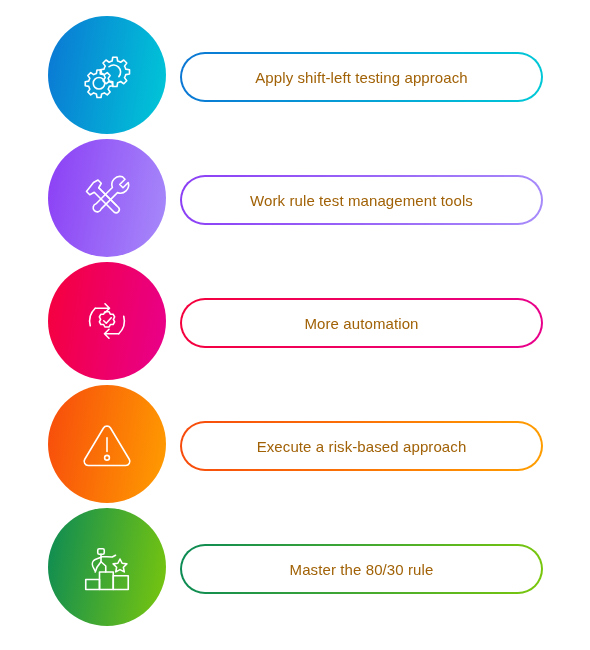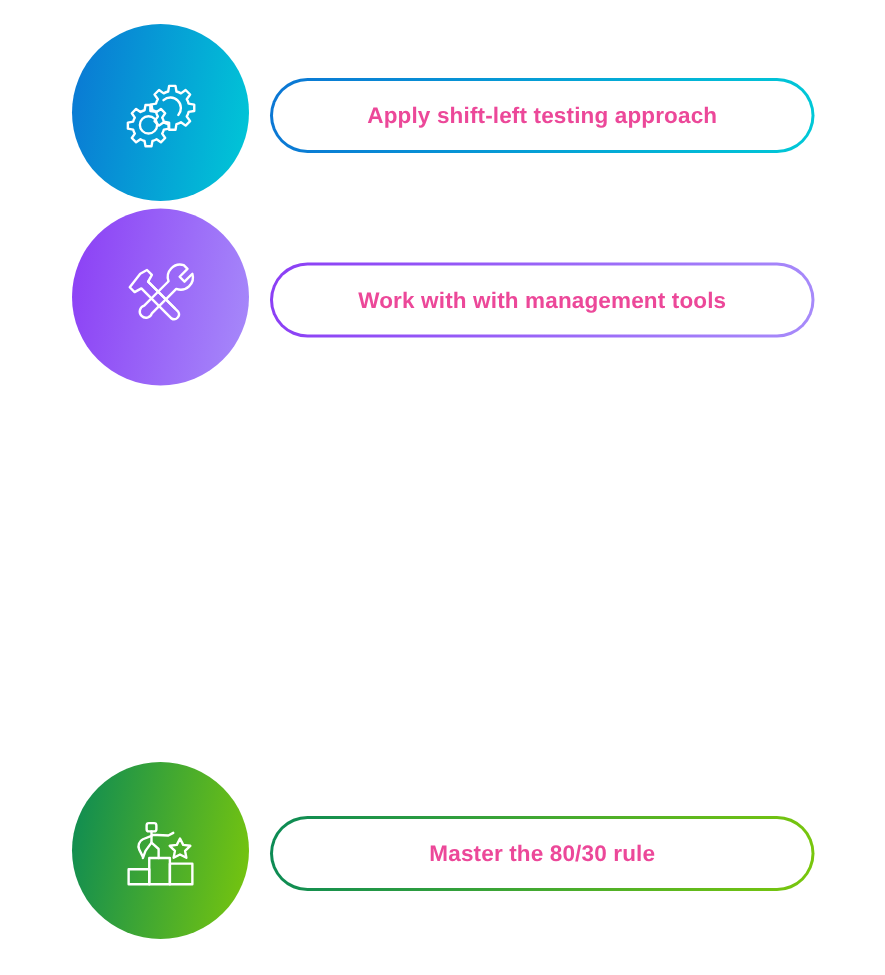--- a/index.html
+++ b/index.html
@@ -78,22 +78,22 @@
     height: 100%;
     border-radius: 23px;
     background: #ffffff;
     display: flex;
     align-items: center;
     justify-content: center;
   }
 
   .pill-label {
     font-size: 15px;
-    font-weight: 700;
-    color: #ec4899;
+    font-weight: 400;
+    color: #a16207;
     letter-spacing: 0.1px;
     line-height: 1;
     text-align: center;
     white-space: nowrap;
   }
 </style>
 </head>
 <body>
 
 <div id="infographic">
@@ -122,26 +122,61 @@
       <svg viewBox="0 0 48 48">
 
         <path d="M38.4 9.0 l-4.2 4.2 l2.6 2.6 l4.2-4.2 a6.6 6.6 0 0 1-8.6 8.1 l-13.0 13.0 a3.3 3.3 0 1 1-4.1-4.1 l13.0-13.0 a6.6 6.6 0 0 1 8.1-8.6 Z"></path>
 
         <path d="M13.2 11.6 l3.6-2.0 l2.6 2.6 l-2.0 3.6 l16.0 16.0 a2.6 2.6 0 0 1-3.6 3.6 l-16.0-16.0 l-3.6 2.0 l-2.6-2.6 Z"></path>
         <line x1="17.4" y1="15.8" x2="31.6" y2="30.0"></line>
       </svg>
     </div>
     <div class="pill" style="background: linear-gradient(100deg, #8b3ef5 0%, #a78bfa 100%);">
       <div class="pill-inner">
-        <span class="pill-label">Work with with management tools</span>
-      </div>
-    </div>
-  </div>
-
-
+        <span class="pill-label">Work rule test management tools</span>
+      </div>
+    </div>
+  </div>
+
+  <div class="row row-2">
+    <div class="badge" style="background: linear-gradient(100deg, #f5003c 0%, #e8008c 100%);">
+      <svg viewBox="0 0 48 48">
+
+        <path d="M10.6 27.8 a14.4 14.4 0 0 1 4.0-14.0"></path>
+        <path d="M37.4 20.2 a14.4 14.4 0 0 1-4.0 14.0"></path>
+
+        <path d="M14.6 13.8 l11.4 0 l-3.6-3.6 M26.0 13.8 l-3.6 3.6"></path>
+
+        <path d="M33.4 34.2 l-11.4 0 l3.6 3.6 M22.0 34.2 l3.6-3.6"></path>
+
+        <path d="M22.3 16.6 l3.4 0 l1.0 2.0 l2.2 0.0 l1.2 2.1 l-1.0 2.0 l1.0 2.0 l-1.2 2.1 l-2.2 0.0 l-1.0 2.0 l-3.4 0 l-1.0-2.0 l-2.2 0.0 l-1.2-2.1 l1.0-2.0 l-1.0-2.0 l1.2-2.1 l2.2 0.0 Z"></path>
+        <path d="M21.4 23.8 l2.0 2.0 l4.0-4.4"></path>
+      </svg>
+    </div>
+    <div class="pill" style="background: linear-gradient(100deg, #f5003c 0%, #e8008c 100%);">
+      <div class="pill-inner">
+        <span class="pill-label">More automation</span>
+      </div>
+    </div>
+  </div>
+
+  <div class="row row-3">
+    <div class="badge" style="background: linear-gradient(100deg, #f74a0c 0%, #ff9e00 100%);">
+      <svg viewBox="0 0 48 48">
+        <path d="M24 9.6 a3.3 3.3 0 0 1 2.8 1.6 l15.0 25.0 a3.3 3.3 0 0 1-2.8 5.0 l-30.0 0 a3.3 3.3 0 0 1-2.8-5.0 l15.0-25.0 a3.3 3.3 0 0 1 2.8-1.6 Z"></path>
+        <line x1="24" y1="19.0" x2="24" y2="30.0"></line>
+        <circle cx="24" cy="35.0" r="1.9"></circle>
+      </svg>
+    </div>
+    <div class="pill" style="background: linear-gradient(100deg, #f74a0c 0%, #ff9e00 100%);">
+      <div class="pill-inner">
+        <span class="pill-label">Execute a risk-based approach</span>
+      </div>
+    </div>
+  </div>
 
   <div class="row row-4">
     <div class="badge" style="background: linear-gradient(100deg, #0b8a55 0%, #7ac70c 100%);">
       <svg viewBox="0 0 48 48">
 
         <rect x="7.0" y="34.0" width="11.0" height="8.0"></rect>
         <rect x="18.0" y="28.0" width="11.0" height="14.0"></rect>
         <rect x="29.0" y="31.0" width="12.0" height="11.0"></rect>
 
         <path d="M34.4 17.6 l1.7 3.4 l3.8 0.5 l-2.8 2.7 l0.7 3.7 l-3.4-1.8 l-3.4 1.8 l0.7-3.7 l-2.8-2.7 l3.8-0.5 Z"></path>

